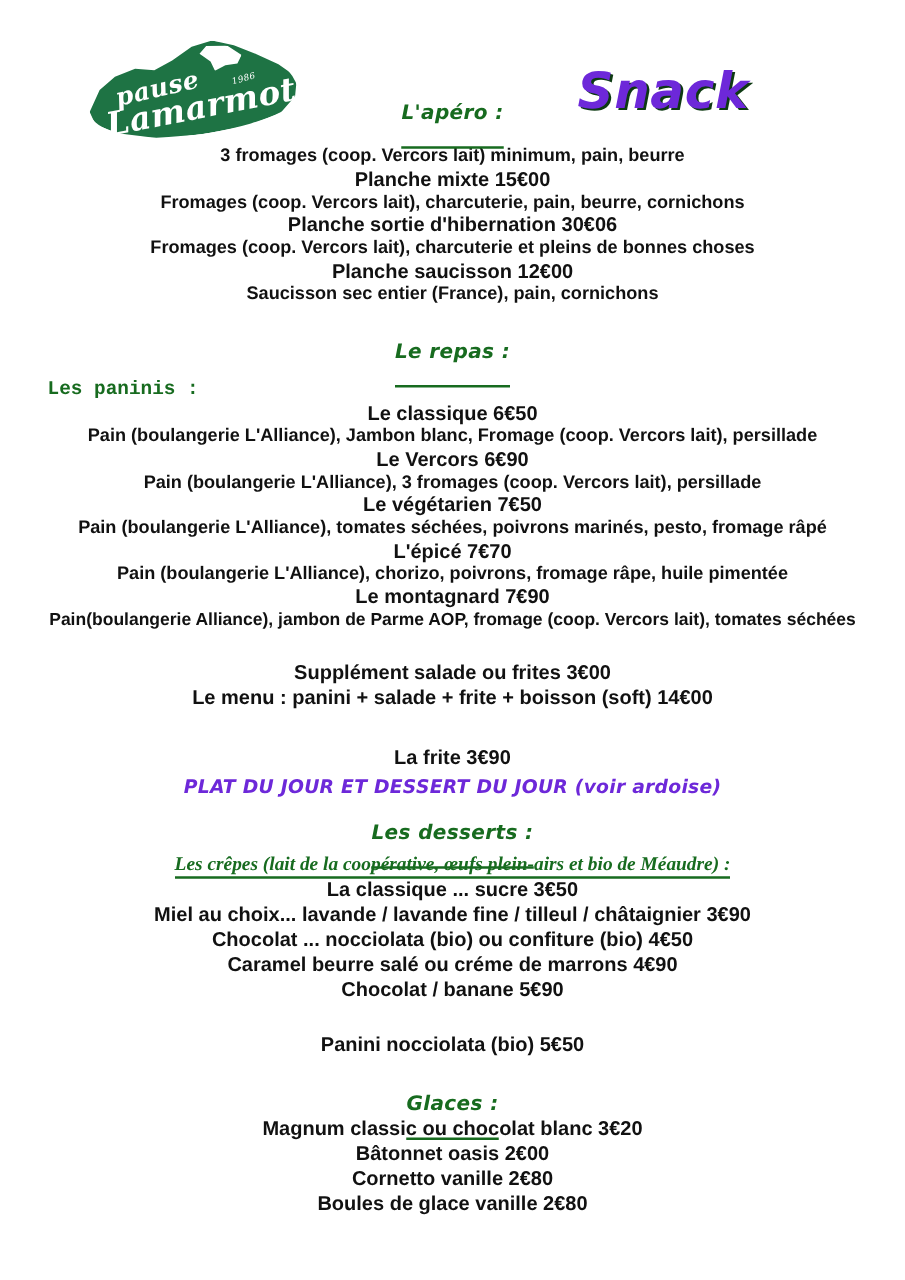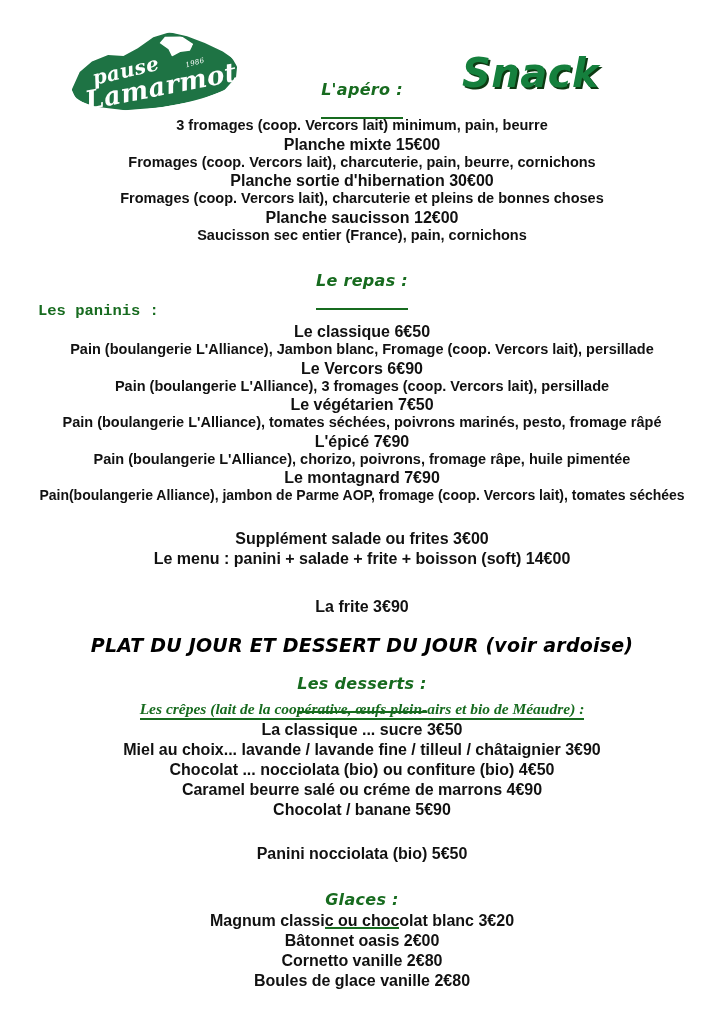--- a/index.html
+++ b/index.html
@@ -93,21 +93,21 @@
   }
 
   .snack-title {
     position: absolute;
     left: 462px;
     top: 50px;
     font-family: "DejaVu Sans", sans-serif;
     font-size: 40px;
     font-weight: bold;
     font-style: italic;
-    color: #15803d;
+    color: #6d28d9;
     text-shadow: 2px 2px 0 #0d3a12;
     letter-spacing: 0.5px;
   }
 
   
   .sec-head {
     text-align: center;
     color: #176b1f;
     font-family: "DejaVu Sans", sans-serif;
     font-weight: bold;
@@ -141,26 +141,26 @@
     padding-left: 38px;
     color: #176b1f;
     font-family: Liberation Mono, monospace;
     font-weight: bold;
     font-size: 15.5px;
     margin-top: 12px;
   }
 
   .highlight-line {
     text-align: center;
-    color: #000000;
+    color: #6d28d9;
     font-family: "DejaVu Sans", sans-serif;
     font-weight: bold;
     font-style: italic;
-    font-size: 19px;
-    margin-top: 19px;
+    font-size: 15px;
+    margin-top: 5px;
     letter-spacing: 0.2px;
   }
 
   .crepes-head {
     text-align: center;
     color: #176b1f;
     font-family: "DejaVu Serif", serif;
     font-weight: bold;
     font-style: italic;
     font-size: 15.5px;
@@ -196,21 +196,21 @@
     <span>L'apéro :</span>
   </div>
 </div>
 
 <div class="block">
   <div class="line desc">3 fromages (coop. Vercors lait) minimum, pain, beurre</div>
 
   <div class="line name">Planche mixte   15€00</div>
   <div class="line desc">Fromages (coop. Vercors lait), charcuterie, pain, beurre, cornichons</div>
 
-  <div class="line name">Planche sortie d'hibernation   30€00</div>
+  <div class="line name">Planche sortie d'hibernation   30€06</div>
   <div class="line desc">Fromages (coop. Vercors lait), charcuterie et pleins de bonnes choses</div>
 
   <div class="line name">Planche saucisson 12€00</div>
   <div class="line desc">Saucisson sec entier (France), pain, cornichons</div>
 </div>
 
 <div class="spacer-26"></div>
 
 <div class="sec-head">
   <span>Le repas :</span>
@@ -221,21 +221,21 @@
 <div class="block">
   <div class="line name">Le classique   6€50</div>
   <div class="line desc">Pain (boulangerie L'Alliance), Jambon blanc, Fromage (coop. Vercors lait), persillade</div>
 
   <div class="line name">Le Vercors   6€90</div>
   <div class="line desc">Pain (boulangerie L'Alliance), 3 fromages (coop. Vercors lait), persillade</div>
 
   <div class="line name">Le végétarien 7€50</div>
   <div class="line desc">Pain (boulangerie L'Alliance), tomates séchées, poivrons marinés, pesto, fromage râpé</div>
 
-  <div class="line name">L'épicé 7€90</div>
+  <div class="line name">L'épicé 7€70</div>
   <div class="line desc">Pain (boulangerie L'Alliance), chorizo, poivrons, fromage râpe, huile pimentée</div>
 
   <div class="line name">Le montagnard   7€90</div>
   <div class="line desc tiny">Pain(boulangerie Alliance), jambon de Parme AOP, fromage (coop. Vercors lait), tomates séchées</div>
 </div>
 
 <div class="spacer-22"></div>
 
 <div class="line name">Supplément salade ou frites   3€00</div>
 <div class="line name">Le menu : panini + salade + frite + boisson (soft)   14€00</div>

